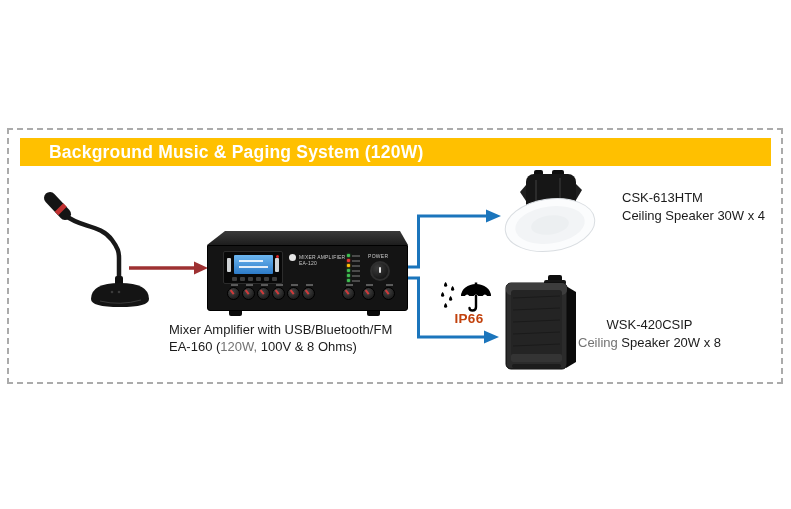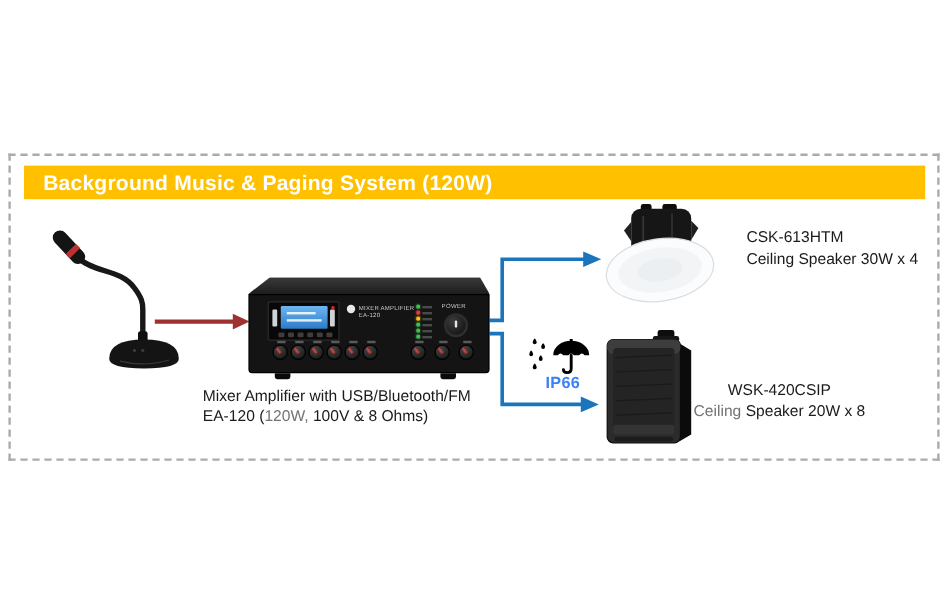--- a/index.html
+++ b/index.html
@@ -5,21 +5,21 @@
   * { margin:0; padding:0; box-sizing:border-box; }
   body { background:#ffffff; font-family:"Liberation Sans", sans-serif; }
   .canvas { position:relative; width:791px; height:509px; background:#ffffff; overflow:hidden; }
 
   .frame { position:absolute; left:7px; top:128px; width:776px; height:256px;
            border:2px dashed #ABABAB; }
 
   .banner { position:absolute; left:20px; top:138px; width:751px; height:28px;
             background:#FFC000; }
   .banner-title { display:block; color:#ffffff; font-weight:bold; font-size:17.5px;
-                  line-height:28px; padding-left:16px; letter-spacing:0.2px; }
+                  line-height:28px; padding-left:29px; letter-spacing:0.2px; }
 
   svg.overlay { position:absolute; left:0; top:0; }
 
   
   svg.mic { position:absolute; left:40px; top:188px; }
 
   
   .amp { position:absolute; left:207px; top:231px; width:201px; height:86px; }
   .amp-top { position:absolute; left:0; top:0; width:201px; height:14px;
              background:linear-gradient(180deg,#3a3a3a,#1d1d1d);
@@ -70,21 +70,21 @@
   .red-text { color:#737373; }
 
   .speaker-text { position:absolute; font-size:13px; line-height:18px; color:#1b1b1b; white-space:nowrap; }
   .ceiling-text { left:578px; top:189px;margin-left:44px; }
   .outdoor-text { left:578px; top:316px;text-align:center; }
 
   svg.ceiling-speaker { position:absolute; left:502px; top:170px; }
   svg.outdoor-speaker { position:absolute; left:500px; top:274px; }
   svg.ip66-icon { position:absolute; left:441px; top:281px; }
   .ip66-label { position:absolute; left:441px; top:311px; width:56px; text-align:center;
-                font-size:13.5px; font-weight:bold; color:#3b82f6; letter-spacing:.3px; }
+                font-size:13.5px; font-weight:bold; color:#c2410c; letter-spacing:.3px; }
 </style>
 </head>
 <body>
 
 <div class="canvas">
 
   <div class="frame"></div>
 
   <div class="banner">
     <span class="banner-title">Background Music &amp; Paging System (120W)</span>
@@ -185,21 +185,21 @@
       <div class="knob" style="left:133.5px;"></div>
       <div class="knob" style="left:153.5px;"></div>
       <div class="knob" style="left:173.5px;"></div>
     </div>
     <div class="amp-foot" style="left:22px;"></div>
     <div class="amp-foot" style="left:160px;"></div>
   </div>
 
   <div class="amp-caption">
     <div>Mixer Amplifier with USB/Bluetooth/FM</div>
-    <div><span>EA-120 (</span><span class="red-text">120W,</span><span> 100V &amp; 8 Ohms)</span></div>
+    <div><span>EA-160 (</span><span class="red-text">120W,</span><span> 100V &amp; 8 Ohms)</span></div>
   </div>
 
   <svg class="ceiling-speaker" width="100" height="88" viewBox="0 0 100 88">
     <rect x="32" y="0" width="9" height="9" rx="2" fill="#0d0d0d"></rect>
     <rect x="50" y="0" width="12" height="10" rx="2" fill="#0d0d0d"></rect>
     <rect x="44" y="5" width="7" height="6" fill="#101010"></rect>
     <polygon points="18,22 24,15 24,31" fill="#1f1f1f"></polygon>
     <polygon points="80,20 74,14 74,30" fill="#1f1f1f"></polygon>
     <rect x="24" y="4" width="50" height="41" rx="8" fill="#161616"></rect>
     <line x1="34" y1="10" x2="34" y2="38" stroke="#353535" stroke-width="1.5"></line>

